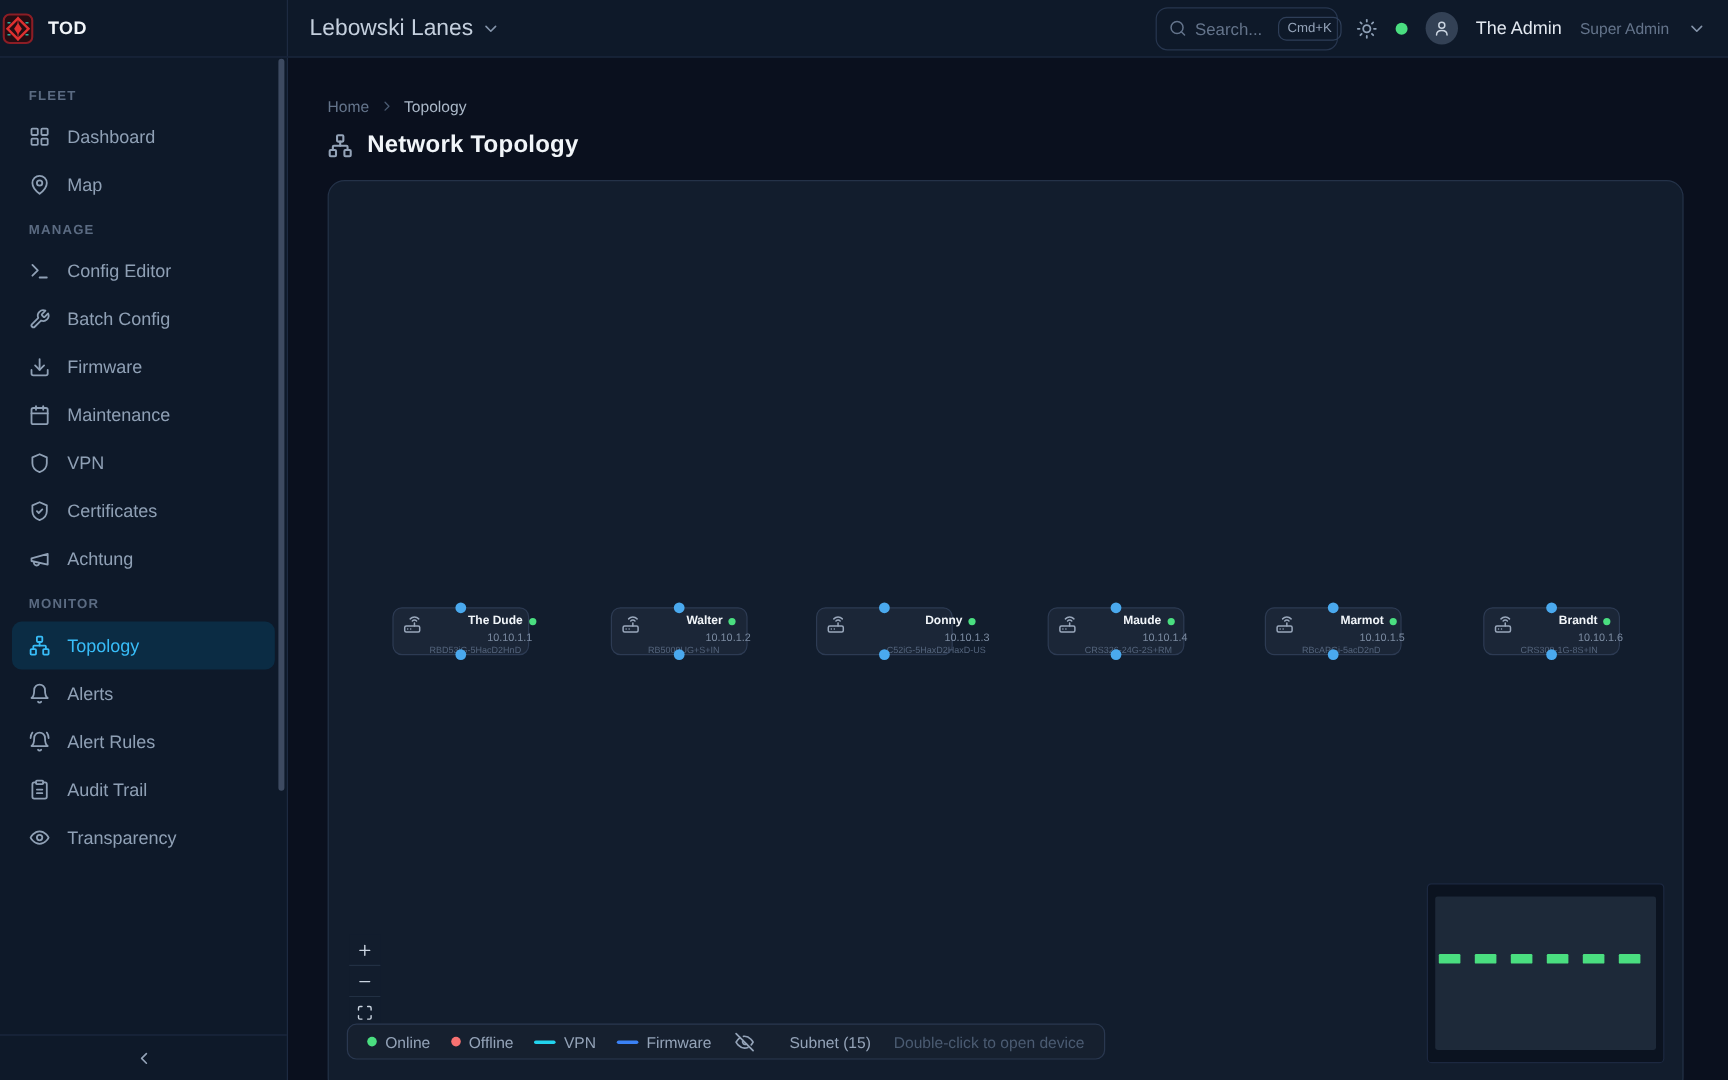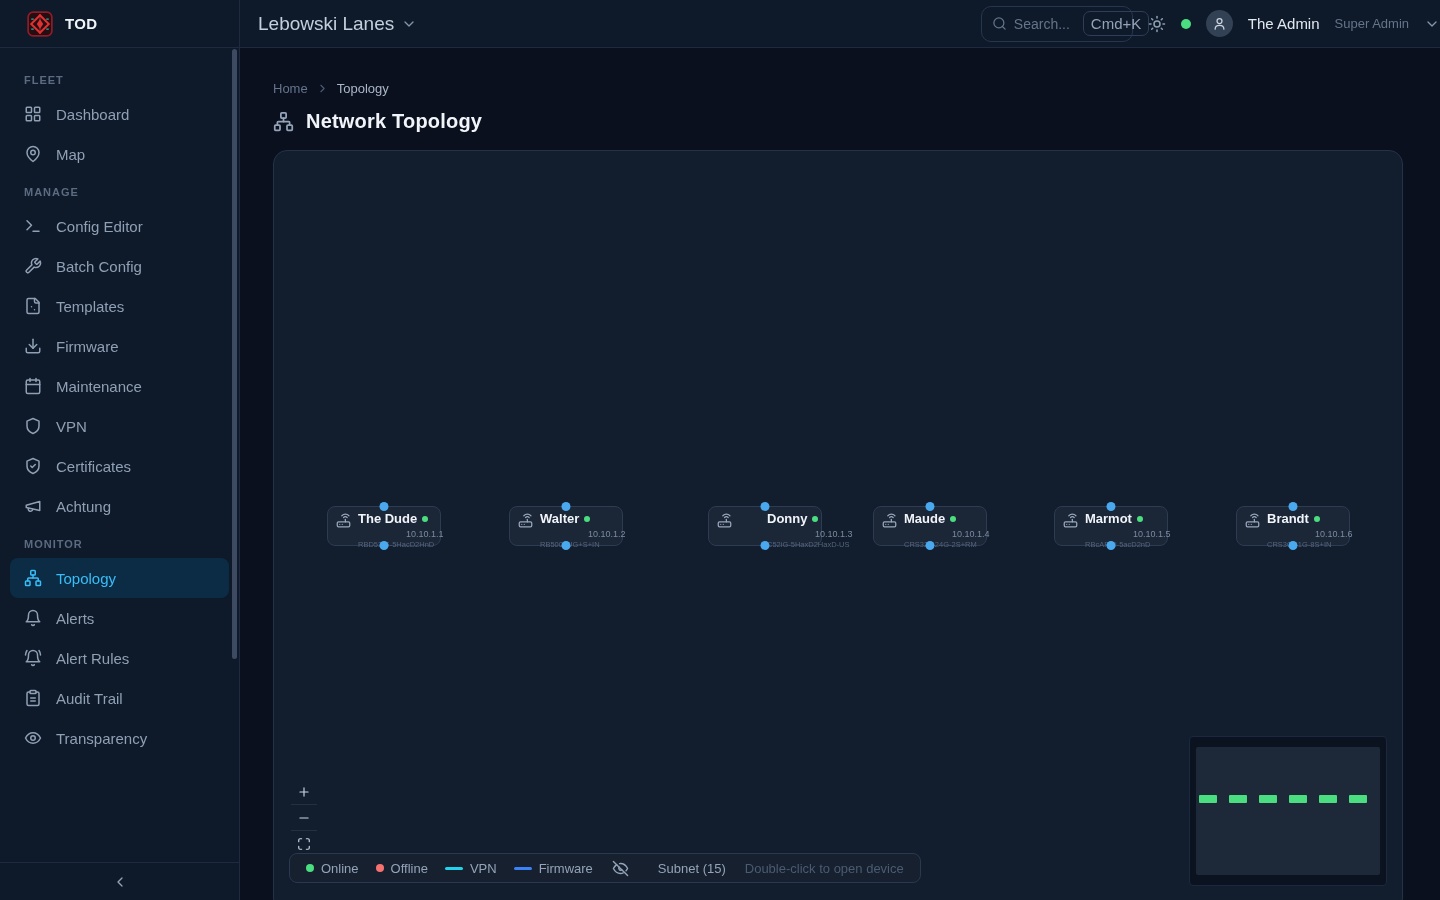--- a/index.html
+++ b/index.html
@@ -14,44 +14,44 @@
   .ic svg { width:100%; height:100%; fill:none; stroke:currentColor; stroke-width:2; stroke-linecap:round; stroke-linejoin:round; }
 
   
   .topbar {
     position:absolute; top:0; left:0; right:0; height:48px;
     background:#0e1929; border-bottom:1px solid #1d2a41;
     display:flex; align-items:center; z-index:20;
   }
   .topbar-left {
     width:240px; height:100%; flex:0 0 240px;
-    display:flex; align-items:center; gap:10px; padding:0 25px;
+    display:flex; align-items:center; gap:10px; padding:0 0;
     border-right:1px solid #1d2a41;
   }
   .logo-badge { width:30px; height:30px; flex:0 0 30px; }
   .logo-text { font-size:15px; font-weight:700; color:#f1f5f9; letter-spacing:.02em; }
   .tenant {
     margin-left:18px; display:flex; align-items:center; gap:7px;
     color:#c4cfdd; font-size:19px; cursor:pointer;
   }
   .tenant .ic { width:16px; height:16px; color:#8494aa; }
-  .topbar-right { margin-left:auto; display:flex; align-items:center; gap:15px; }
+  .topbar-right { margin-left:auto; display:flex; align-items:center; gap:15px; padding-right:18px; }
   .searchbox {
     width:152px; height:36px; border:1px solid #27364f; border-radius:10px;
     display:flex; align-items:center; gap:7px; padding:0 8px 0 10px; background:transparent;
   }
   .searchbox .ic { width:15px; height:15px; color:#64748b; flex:0 0 15px; }
   .searchbox input {
     width:62px; background:transparent; border:none; outline:none;
     color:#cbd5e1; font-size:14px; font-family:"Liberation Sans",sans-serif;
   }
   .searchbox input::placeholder { color:#64748b; }
   .kbd {
     border:1px solid #2e3e58; border-radius:7px; padding:3px 7px;
-    font-size:15px; color:#94a3b8; white-space:nowrap;
+    font-size:11px; color:#94a3b8; white-space:nowrap;
   }
   .theme-btn { width:18px; height:18px; color:#8ea0b6; cursor:pointer; }
   .conn-dot { width:10px; height:10px; border-radius:50%; }
   .avatar {
     width:27px; height:27px; border-radius:50%; background:#334155;
     display:flex; align-items:center; justify-content:center; color:#cbd5e1; cursor:pointer;
   }
   .avatar .ic { width:15px; height:15px; }
   .user-name { font-size:15px; color:#e2e8f0; }
   .user-role { font-size:13px; color:#64748b; }
@@ -102,21 +102,21 @@
   }
 
   .node {
     position:absolute; width:114px; height:40px;
     background:#1b2637; border:1px solid #2d3b53; border-radius:8px;
     padding:5px 8px; display:flex; gap:7px; cursor:grab;
   }
   .node .ic { width:15px; height:15px; flex:0 0 15px; color:#9aa8bc; margin-top:1px; }
   .node-col { display:flex; flex-direction:column; line-height:1.15; }
   .node-title { display:flex; align-items:center; gap:5px; }
-  .node-name { font-size:13px; font-weight:700; color:#f1f5f9; white-space:nowrap; }
+  .node-name { font-size:10px; font-weight:700; color:#f1f5f9; white-space:nowrap;margin-left:32px; }
   .node-dot { width:6px; height:6px; border-radius:50%; }
   .node-ip { font-size:9px; color:#7b8ba1; margin-top:2px;margin-left:48px; }
   .node-model { font-size:7.5px; color:#54647c; margin-top:2px; white-space:nowrap; }
   .handle {
     position:absolute; left:50%; transform:translateX(-50%);
     width:9px; height:9px; border-radius:50%; background:#4aa9ee; cursor:crosshair;
   }
   .handle.top { top:-5px; } .handle.bottom { bottom:-5px; }
 
   .controls { position:absolute; left:17px; top:628px; z-index:2; width:26px; }
@@ -263,31 +263,20 @@
   <div class="nav-item">
     <span class="ic">
               <svg viewBox="0 0 24 24">
                 <path d="M14.7 6.3a1 1 0 0 0 0 1.4l1.6 1.6a1 1 0 0 0 1.4 0l3.77-3.77a6 6 0 0 1-7.94 7.94l-6.91 6.91a2.12 2.12 0 0 1-3-3l6.91-6.91a6 6 0 0 1 7.94-7.94l-3.76 3.76z"></path>
               </svg>
             </span>
     <span class="nav-label">Batch Config</span>
   </div>
 
 
-  <div class="nav-item">
-    <span class="ic">
-              <svg viewBox="0 0 24 24">
-                <path d="M15 2H6a2 2 0 0 0-2 2v16a2 2 0 0 0 2 2h12a2 2 0 0 0 2-2V7Z"></path>
-                <path d="M14 2v4a2 2 0 0 0 2 2h4"></path>
-                <path d="M10 13h.01"></path>
-                <path d="M14 17h.01"></path>
-              </svg>
-            </span>
-    <span class="nav-label">Templates</span>
-  </div>
 
   <div class="nav-item">
     <span class="ic">
               <svg viewBox="0 0 24 24">
                 <path d="M21 15v4a2 2 0 0 1-2 2H5a2 2 0 0 1-2-2v-4"></path>
                 <polyline points="7 10 12 15 17 10"></polyline>
                 <line x1="12" y1="15" x2="12" y2="3"></line>
               </svg>
             </span>
     <span class="nav-label">Firmware</span>
@@ -472,21 +461,21 @@
       <span class="node-title">
         <span class="node-name">Walter</span>
         <span class="node-dot" style="background: rgb(74, 222, 128);"></span>
       </span>
       <span class="node-ip">10.10.1.2</span>
       <span class="node-model">RB5009UG+S+IN</span>
     </span>
     <span class="handle bottom"></span>
   </div>
 
-  <div class="node" style="left: 434px; top: 355px; gap: 35px;">
+  <div class="node" style="left: 406px; top: 355px; gap: 35px;">
     <span class="handle top"></span>
     <span class="ic">
             <svg viewBox="0 0 24 24">
               <rect x="2" y="14" width="20" height="8" rx="2"></rect>
               <path d="M6.01 18H6"></path>
               <path d="M10.01 18H10"></path>
               <path d="M15 10v4"></path>
               <path d="M17.84 7.17a4 4 0 0 0-5.66 0"></path>
               <path d="M20.66 4.34a8 8 0 0 0-11.31 0"></path>
             </svg>

